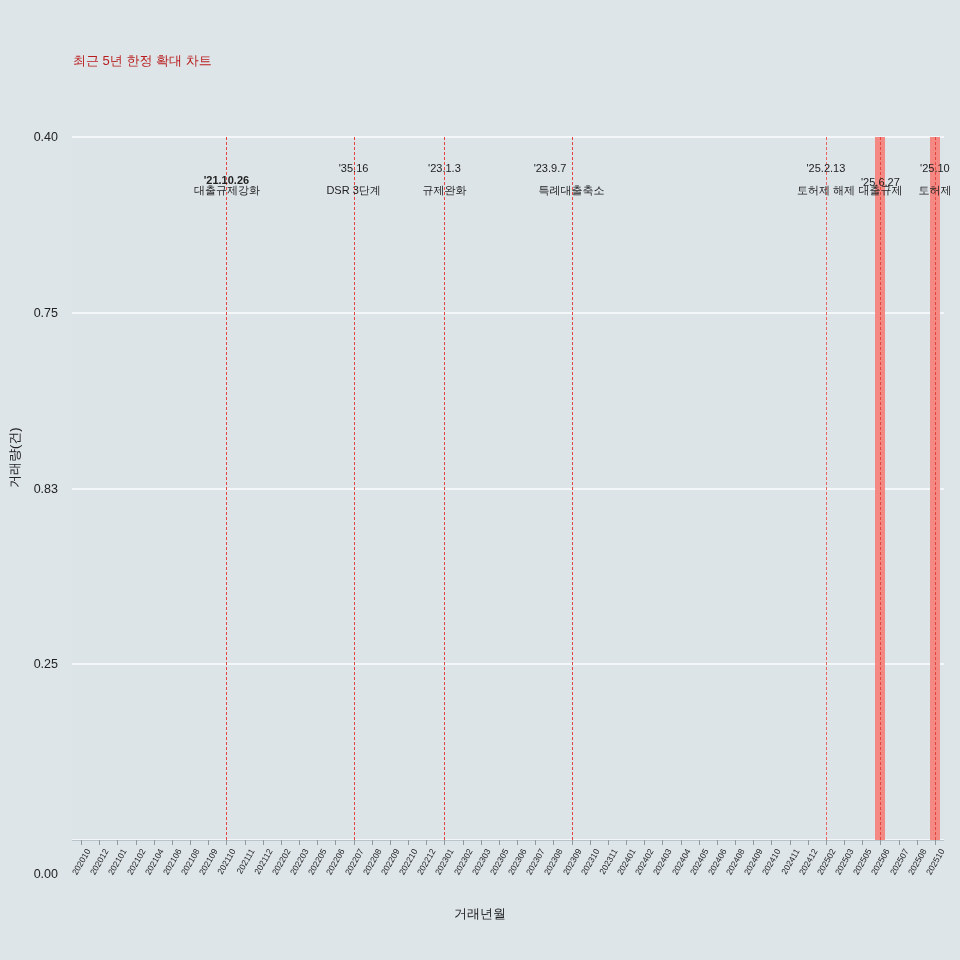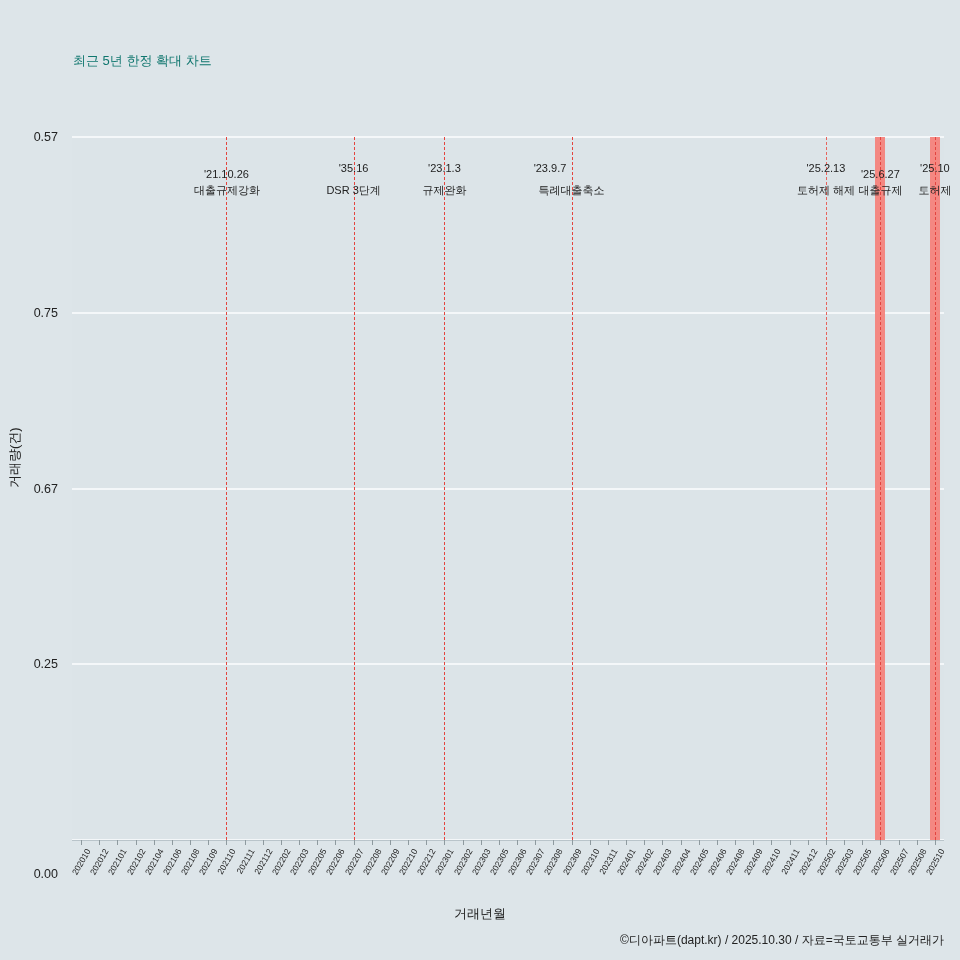--- a/index.html
+++ b/index.html
@@ -27,21 +27,21 @@
     font-size: 21px;
     font-weight: bold;
     letter-spacing: -0.3px;
     white-space: nowrap;
   }
   .subtitle {
     position: absolute;
     left: 73px;
     top: 52px;
     font-size: 13px;
-    color: #0f766e;
+    color: #b91c1c;
     white-space: nowrap;
   }
   
   .legend {
     position: absolute;
     left: 0;
     right: 0;
     top: 93px;
     display: flex;
     justify-content: center;
@@ -195,23 +195,23 @@
 <body>
 
 <div id="root">
 
   <div class="subtitle">최근 5년 한정 확대 차트</div>
 
 
   <div id="ylabels">
       <div class="ytick-label" style="top: 737px;">0.00</div>
       <div class="ytick-label" style="top: 527.25px;">0.25</div>
-      <div class="ytick-label" style="top: 351.5px;">0.67</div>
+      <div class="ytick-label" style="top: 351.5px;">0.83</div>
       <div class="ytick-label" style="top: 175.75px; text-align: right;">0.75</div>
-      <div class="ytick-label" style="top: 0px;">0.57</div>
+      <div class="ytick-label" style="top: 0px;">0.40</div>
     </div>
   <div class="axis-y-title">거래량(건)</div>
 
   <div id="plot">
     <div class="plot-bg"></div>
   <div class="gridline" style="top: 702px;"></div>
       <div class="gridline" style="top: 526.25px;"></div>
       <div class="gridline" style="top: 350.5px;"></div>
       <div class="gridline" style="top: 174.75px;"></div>
       <div class="gridline" style="top: -1px;"></div>
@@ -320,28 +320,27 @@
       <div class="xtick-label" style="left: 811.417px;">202506</div>
       <div class="xtick" style="left: 826.583px;"></div>
       <div class="xtick-label" style="left: 829.583px;">202507</div>
       <div class="xtick" style="left: 844.75px;"></div>
       <div class="xtick-label" style="left: 847.75px;">202508</div>
       <div class="xtick" style="left: 862.917px;"></div>
       <div class="xtick-label" style="left: 865.917px;">202510</div>
     </div>
   <div class="axis-x-title">거래년월</div>
 
-  <div class="footer">©디아파트(dapt.kr) / 2025.10.30 / 자료=국토교통부 실거래가</div>
-<div class="event-date" style="left: 226.417px; top: 168px;">'21.10.26</div>
+<div class="event-date" style="left: 226.417px; top: 174px; font-weight: bold;">'21.10.26</div>
     <div class="event-label" style="left: 227px; top: 183px;">대출규제강화</div>
     <div class="event-date" style="left: 353.583px; top: 162px;">'35.16</div>
     <div class="event-label" style="left: 353.583px; top: 183px;">DSR 3단계</div>
     <div class="event-date" style="left: 444.417px; top: 162px;">'23.1.3</div>
     <div class="event-label" style="left: 444.417px; top: 183px;">규제완화</div>
     <div class="event-date" style="left: 550px; top: 162px;">'23.9.7</div>
     <div class="event-label" style="left: 571.583px; top: 183px;">특례대출축소</div>
     <div class="event-date" style="left: 825.917px; top: 162px;">'25.2.13</div>
     <div class="event-label" style="left: 825.917px; top: 183px;">토허제 해제</div>
-    <div class="event-date" style="left: 880.417px; top: 168px; text-align: right;">'25.6.27</div>
+    <div class="event-date" style="left: 880.417px; top: 176px; text-align: right;">'25.6.27</div>
     <div class="event-label" style="left: 880.417px; top: 183px;">대출규제</div>
     <div class="event-date" style="left: 934.917px; top: 162px;">'25.10</div>
     <div class="event-label" style="left: 934.917px; top: 183px;">토허제</div>
   </div>
 
 </body></html>

